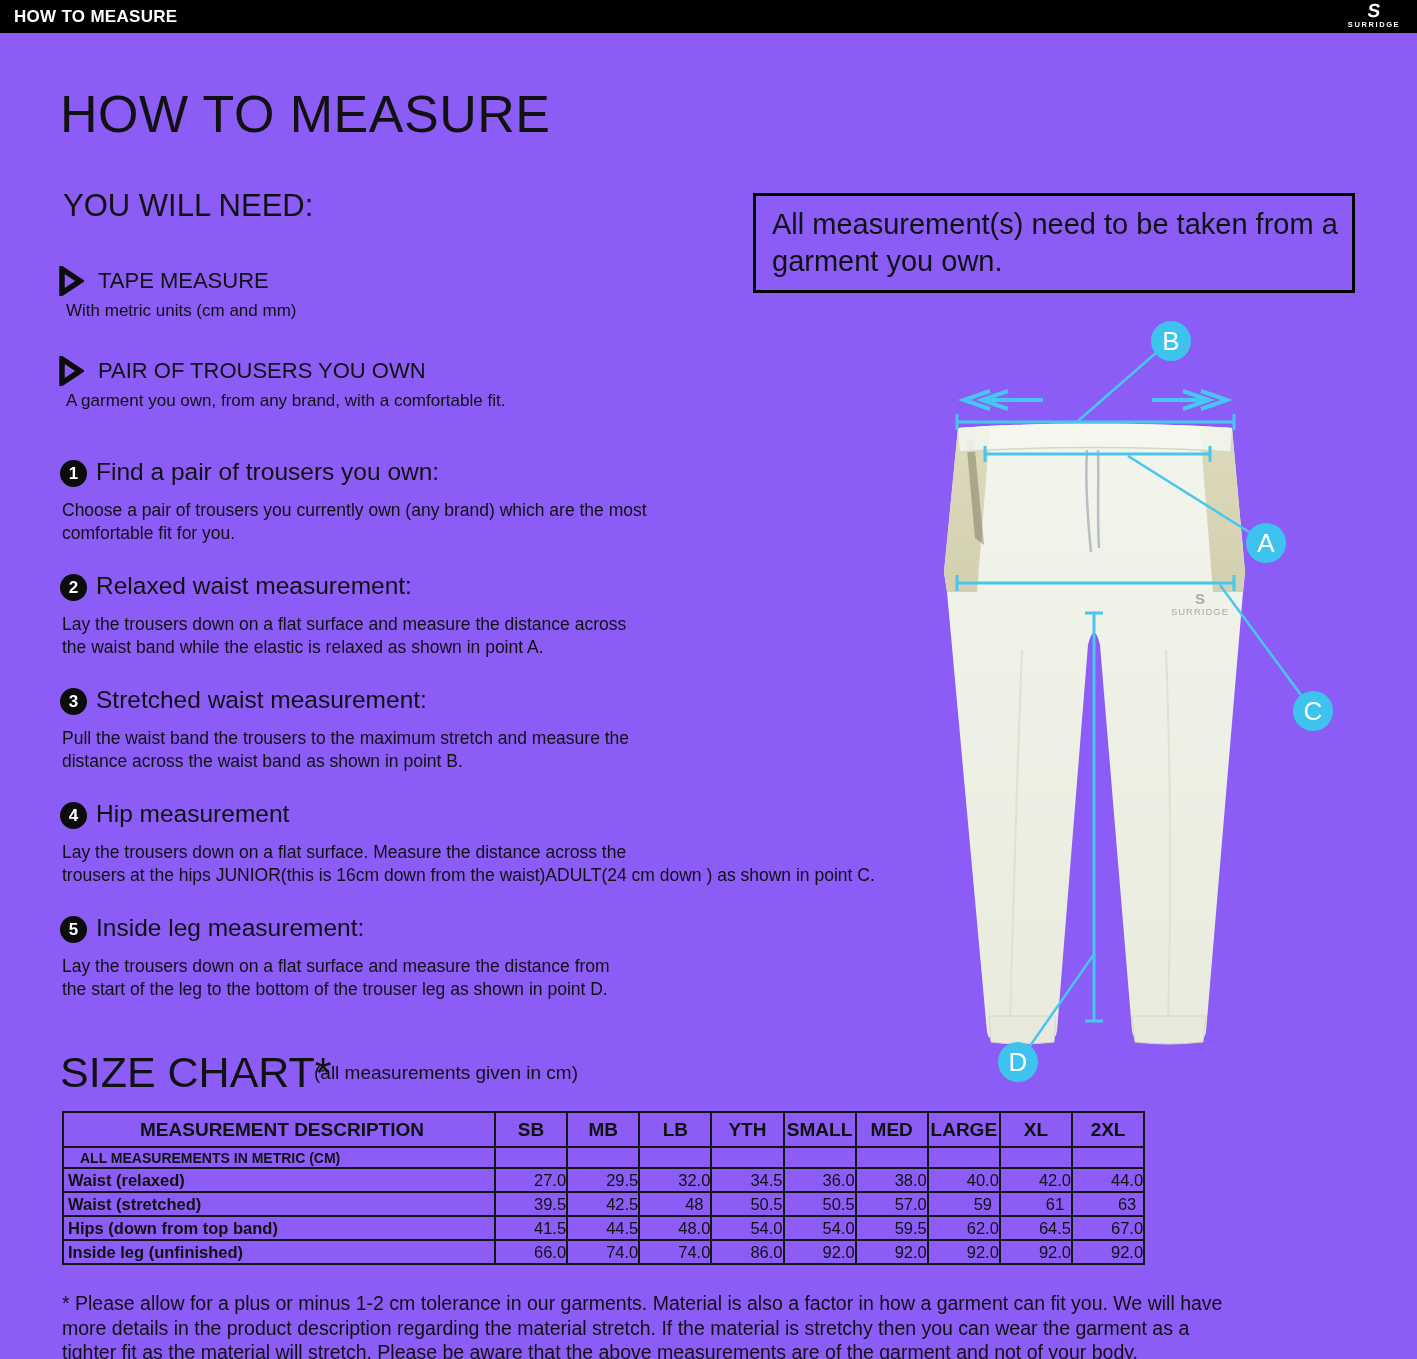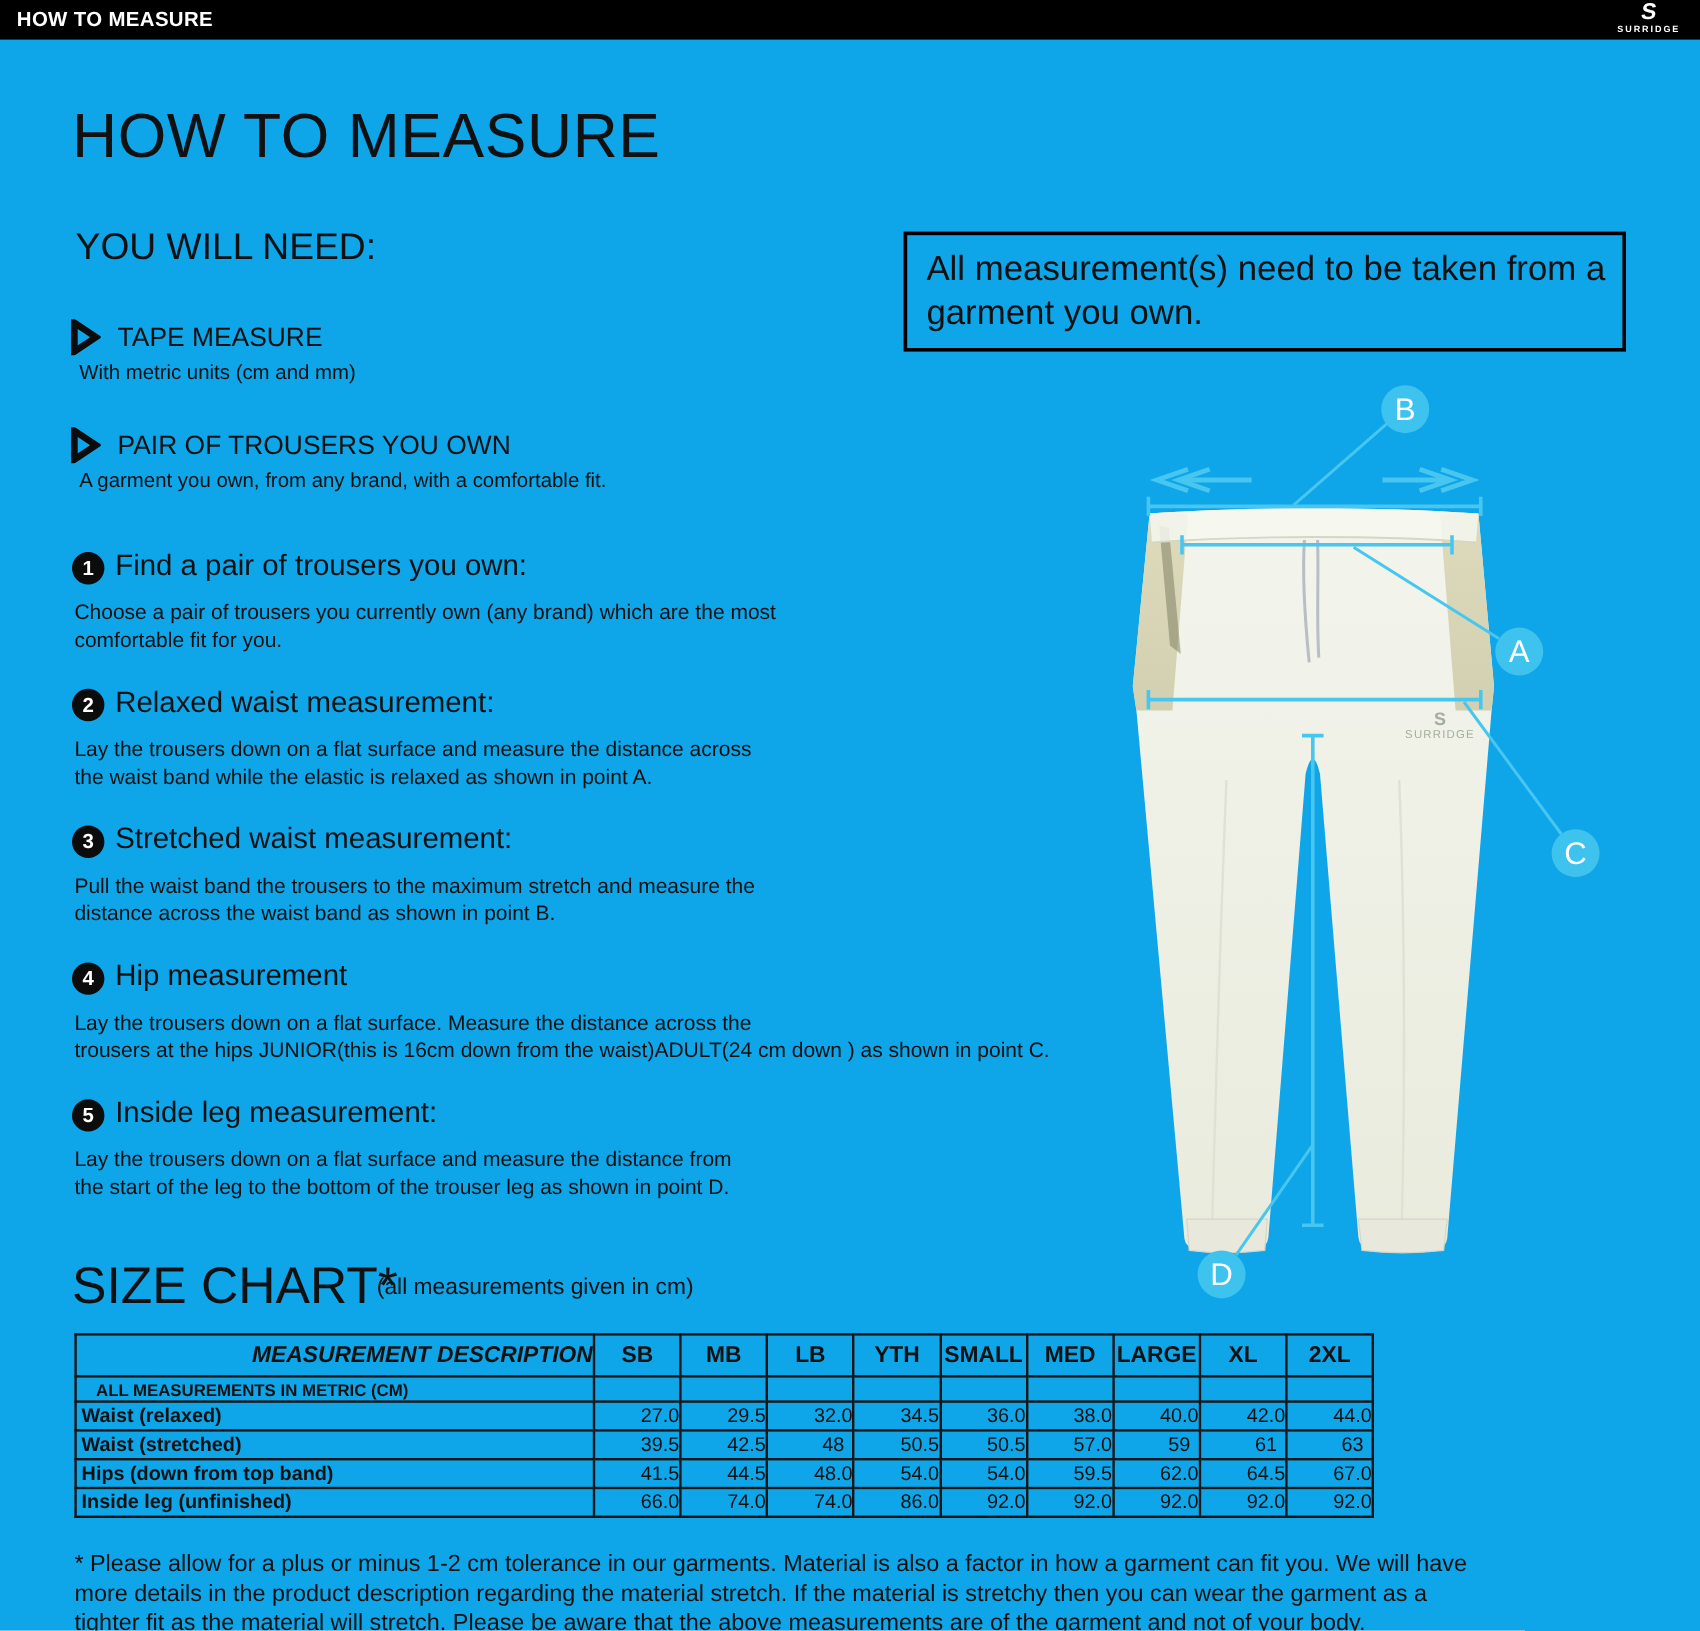--- a/index.html
+++ b/index.html
@@ -1,16 +1,16 @@
 <!DOCTYPE html>
 <html><head>
 <meta charset="utf-8">
 <style>
   html,body{margin:0;padding:0;background:#fff;}
-  .stage{position:relative;width:1417px;height:1359px;background:#0ea5e9;overflow:hidden;
+  .stage{position:relative;width:1417px;height:1359px;background:#8b5cf6;overflow:hidden;
          font-family:"Liberation Sans",sans-serif;color:#111;}
 
   
   .topbar{position:absolute;left:0;top:0;width:1417px;height:33px;background:#000;}
   .topbar-title{position:absolute;left:14px;top:7px;color:#fff;font-size:17px;font-weight:bold;letter-spacing:.3px;}
   .brand{position:absolute;right:10px;top:1px;width:66px;text-align:center;color:#fff;line-height:1;}
   .brand-s{display:block;font-size:19px;font-weight:bold;transform:skewX(-8deg);}
   .brand-name{display:block;font-size:7.5px;font-weight:bold;letter-spacing:1.6px;margin-top:1px;}
 
   .page-title{position:absolute;left:60px;top:84px;font-size:52px;font-weight:normal;letter-spacing:.5px;}
@@ -38,21 +38,21 @@
   .figure{position:absolute;left:930px;top:320px;width:430px;height:770px;}
 
   
   .sc-heading{position:absolute;left:60px;top:1000px;font-size:43px;margin-top:48px;}
   .sc-sub{position:absolute;left:314px;top:1062px;font-size:19px;}
   table.size-table{position:absolute;left:62px;top:1111px;border-collapse:collapse;table-layout:fixed;}
   .size-table th,.size-table td{border:2px solid #161616;padding:0;}
   .size-table col.c-desc{width:432px;}
   .size-table col.c-size{width:69px;}
   .size-table th{font-size:19px;height:33px;}
-  .size-table th.desc{text-align:right;padding-left:6px;font-style:italic;}
+  .size-table th.desc{text-align:center;padding-left:6px;}
   .size-table tr.subhead td{font-size:14px;font-weight:bold;height:19px;padding-left:16px;}
   .size-table tr.datarow td{font-size:16.5px;height:22px;text-align:center;padding-left:38px;}
   .size-table tr.datarow td.lbl{text-align:left;font-weight:bold;padding-left:4px;}
 
   .footnote{position:absolute;left:62px;top:1291px;font-size:19.5px;line-height:24.5px;}
   .footnote div{white-space:nowrap;}
 </style>
 </head>
 <body>
 

